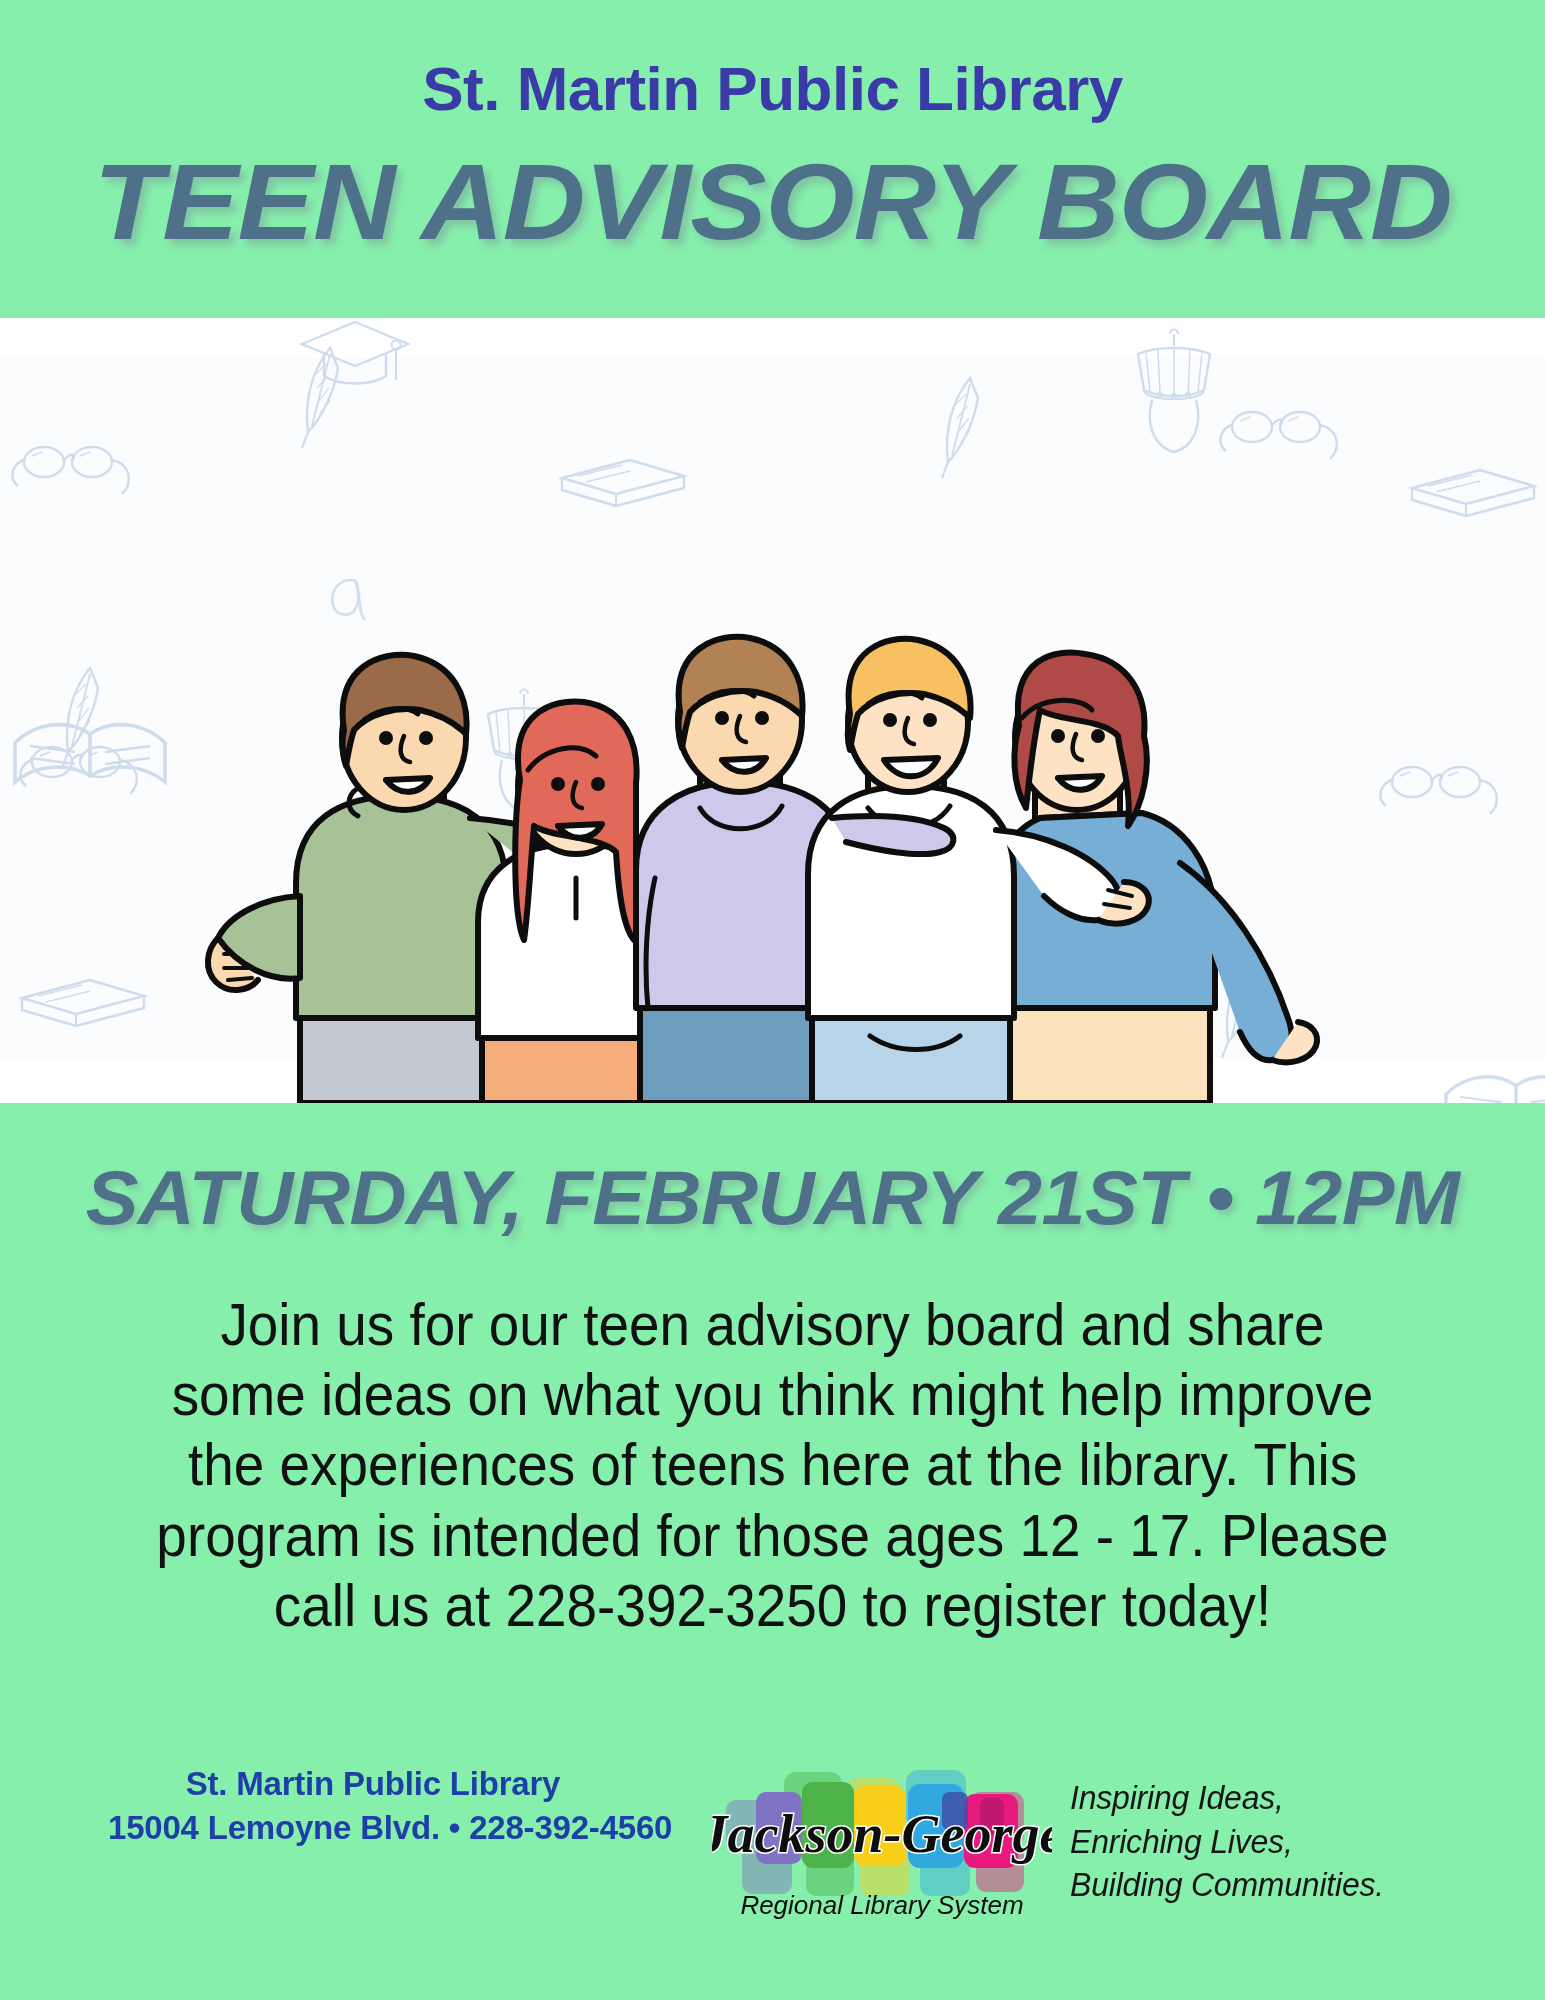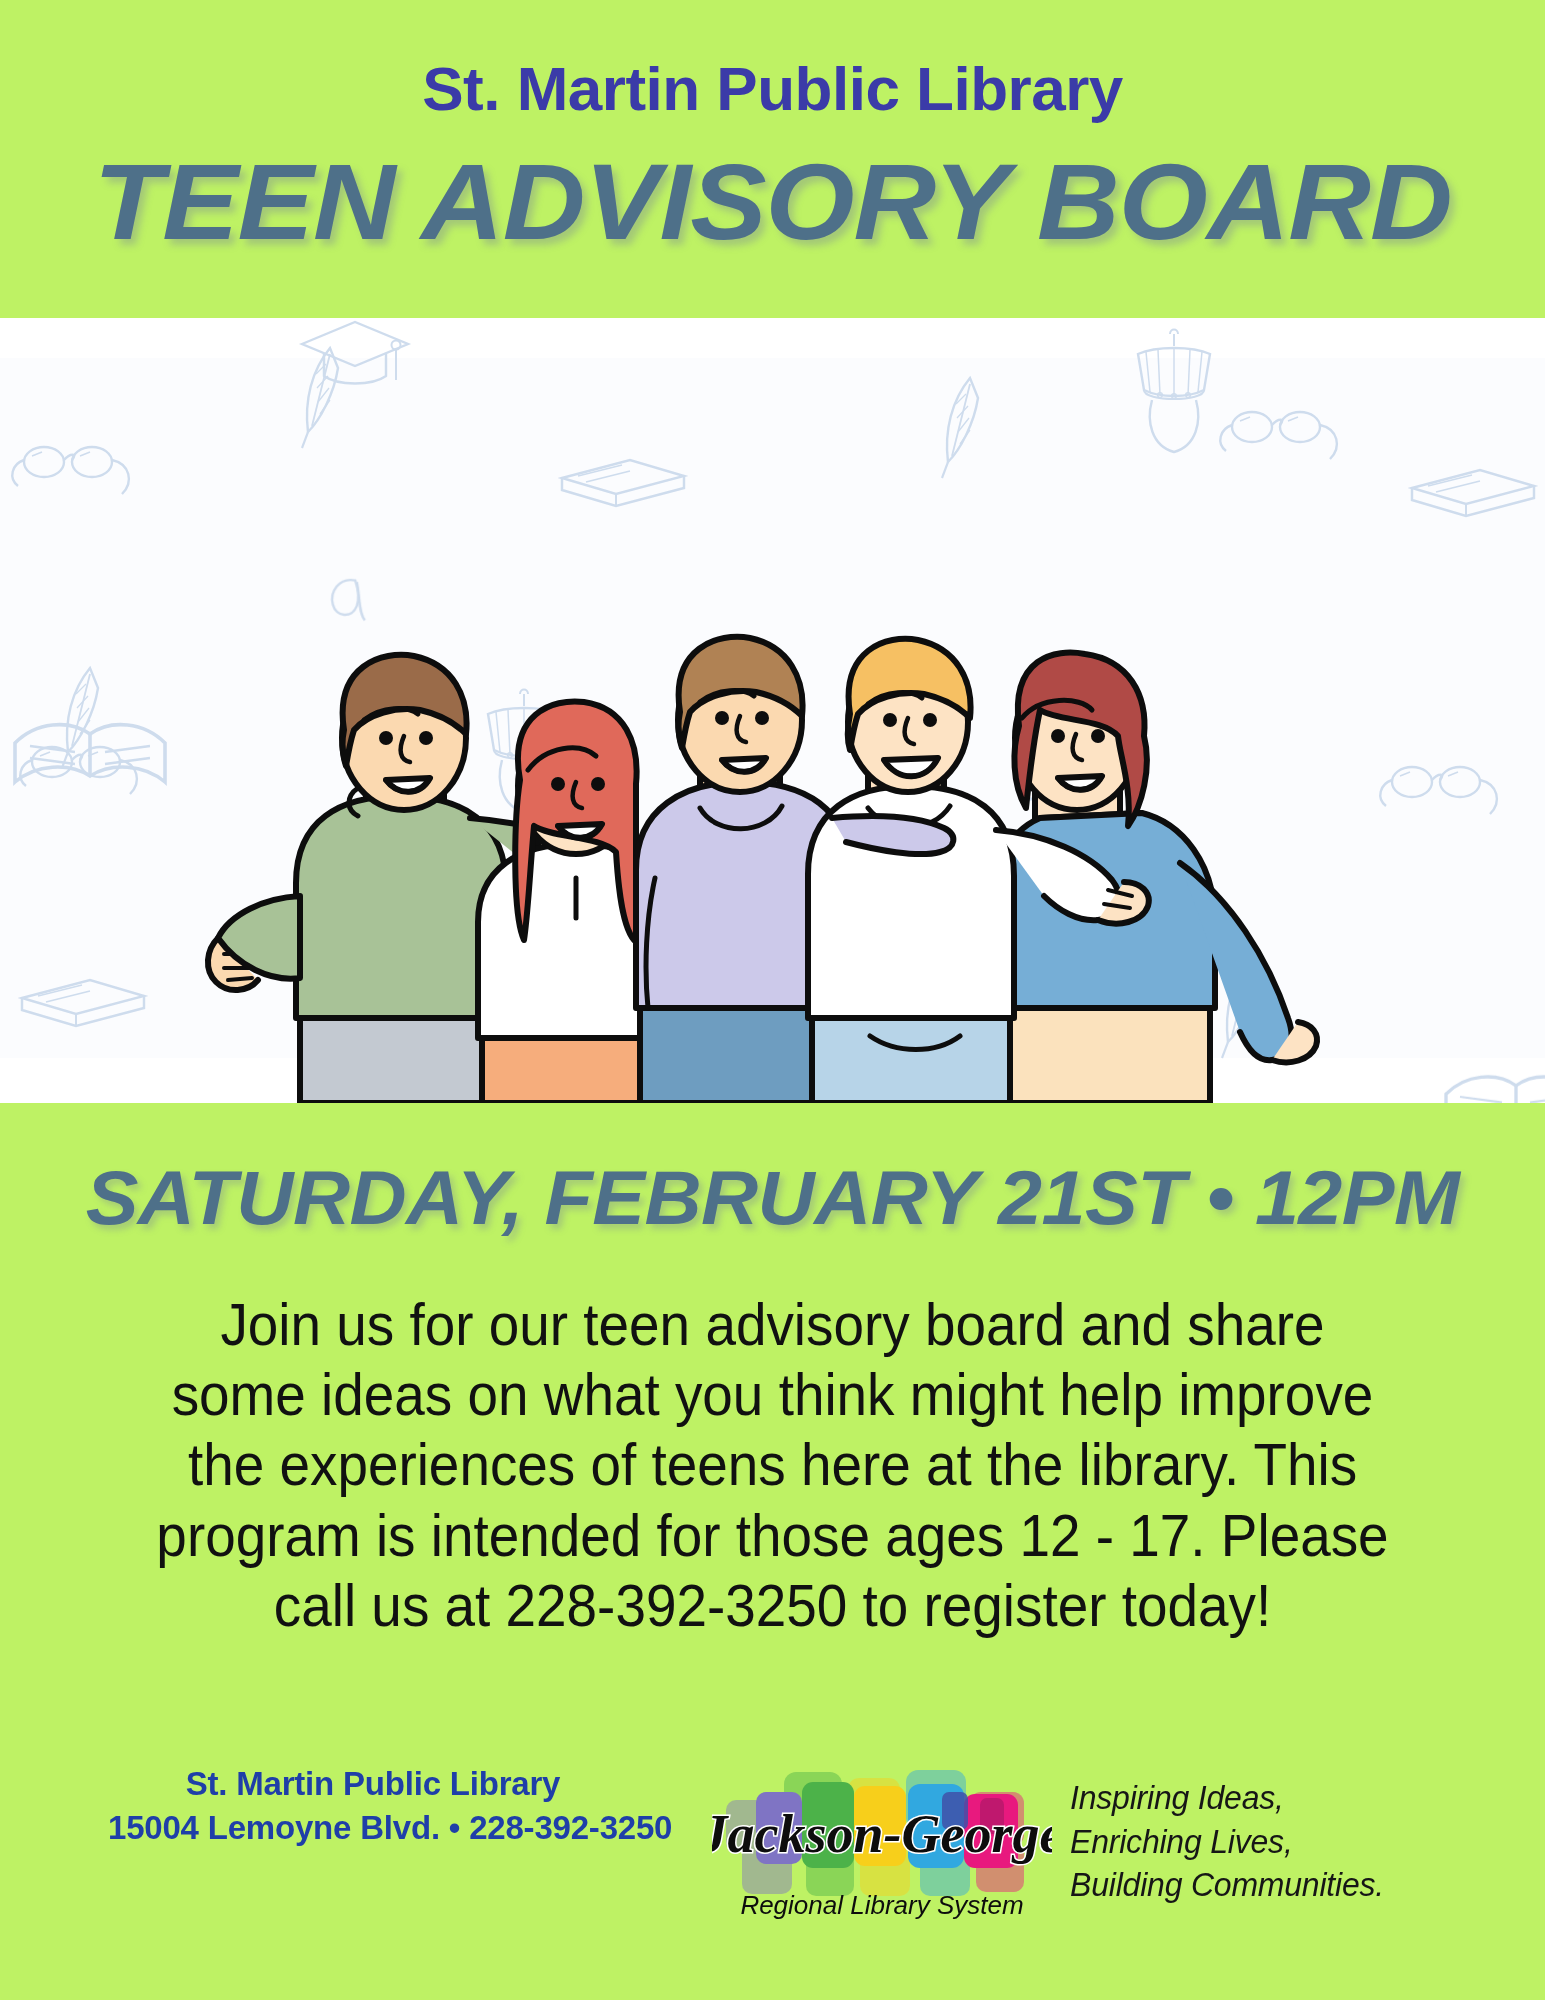--- a/index.html
+++ b/index.html
@@ -12,21 +12,21 @@
     height: 2000px;
     font-family: "Liberation Sans", sans-serif;
     position: relative;
     overflow: hidden;
   }
 
   .poster {
     position: relative;
     width: 1545px;
     height: 2000px;
-    background: #bef264;
+    background: #86efac;
   }
 
   
   .org-title {
     position: absolute;
     top: 58px;
     left: 0;
     width: 1545px;
     text-align: center;
     font-family: "Liberation Sans", sans-serif;
@@ -356,21 +356,21 @@
   </div>
 
   <div class="date-line">SATURDAY, FEBRUARY 21ST • 12PM</div>
 
   <div class="body-copy">Join us for our teen advisory board and share some ideas on what you think might help improve the experiences of teens here at the library. This program is intended for those ages 12 - 17. Please call us at 228-392-3250 to register today!</div>
 
   <div class="footer">
 
     <div class="branch-block">
       <div class="branch-name">St. Martin Public Library</div>
-      <div class="branch-addr">15004 Lemoyne Blvd. • 228-392-3250</div>
+      <div class="branch-addr">15004 Lemoyne Blvd. • 228-392-4560</div>
     </div>
 
     <div class="logo-wrap">
       <svg viewBox="0 0 340 190" xmlns="http://www.w3.org/2000/svg">
 
         <g opacity="0.45">
           <rect x="14" y="52" width="52" height="52" rx="10" fill="#7f74c4"></rect>
           <rect x="72" y="24" width="58" height="58" rx="12" fill="#4cb249"></rect>
           <rect x="136" y="30" width="52" height="52" rx="11" fill="#f7cf1b"></rect>
           <rect x="194" y="22" width="60" height="60" rx="12" fill="#31a8e0"></rect>

